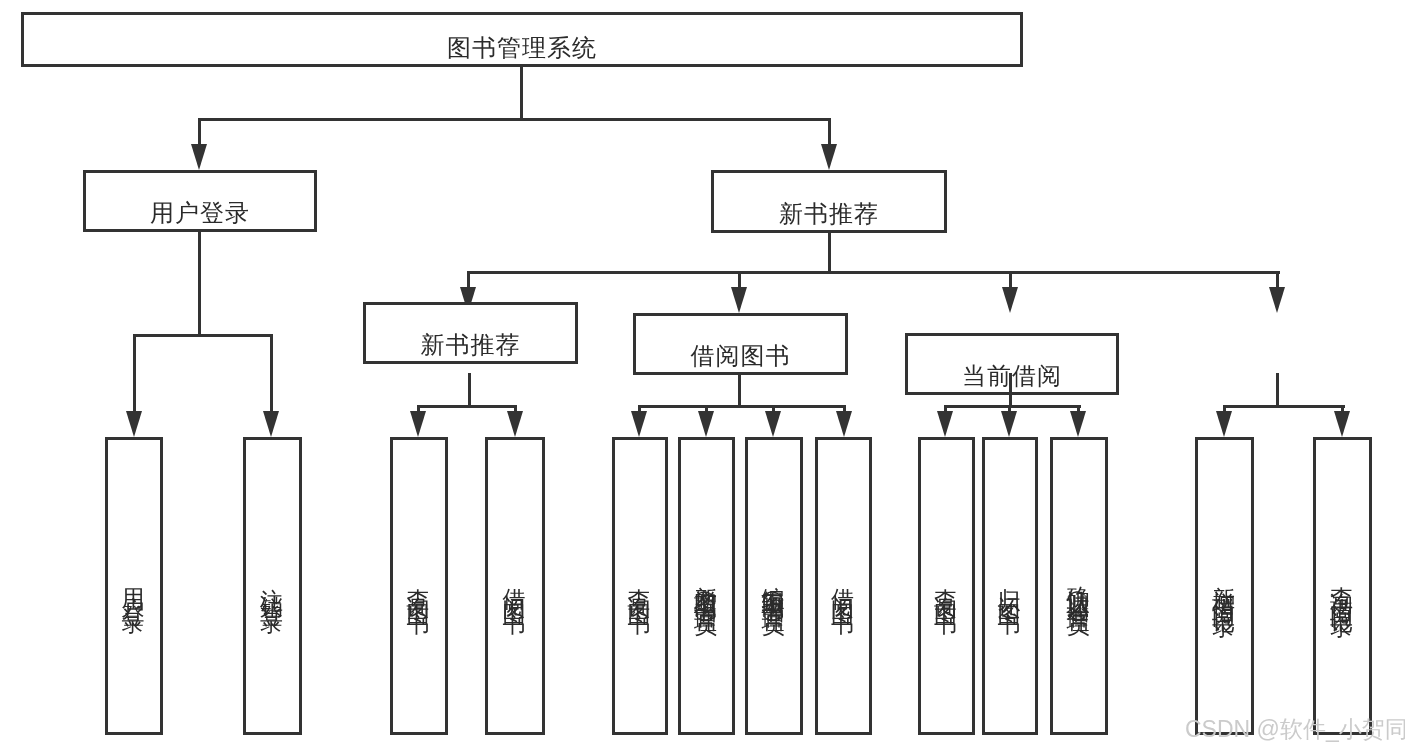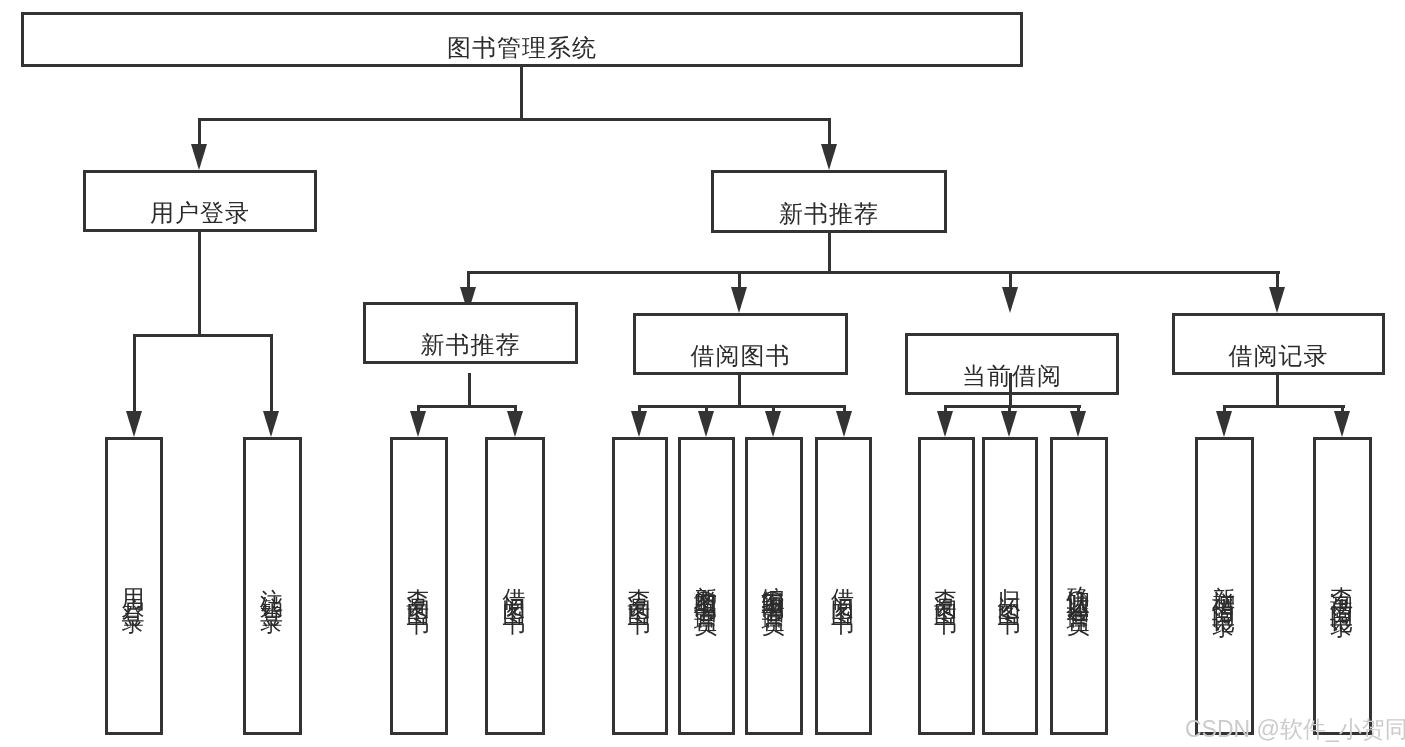--- a/index.html
+++ b/index.html
@@ -99,23 +99,20 @@
 
   <div class="box" style="left:363px;top:302px;width:215px;height:62px;">
     <span>新书推荐</span>
   </div>
   <div class="box" style="left:633px;top:313px;width:215px;height:62px;">
     <span>借阅图书</span>
   </div>
   <div class="box" style="left:905px;top:313px;width:214px;height:62px;margin-top:20px;">
     <span>当前借阅</span>
   </div>
-  <div class="box" style="left:1172px;top:313px;width:213px;height:62px;">
-    <span>借阅记录</span>
-  </div>
 
   <div class="v" style="left:468px;top:373px;height:35px;"></div>
   <div class="h" style="left:417px;top:405px;width:100px;"></div>
   <div class="v" style="left:417px;top:405px;height:9px;"></div>
   <div class="arrow" style="left:410px;top:411px;"></div>
   <div class="v" style="left:514px;top:405px;height:9px;"></div>
   <div class="arrow" style="left:507px;top:411px;"></div>
 
   <div class="v" style="left:738px;top:373px;height:35px;"></div>
   <div class="h" style="left:638px;top:405px;width:208px;"></div>

